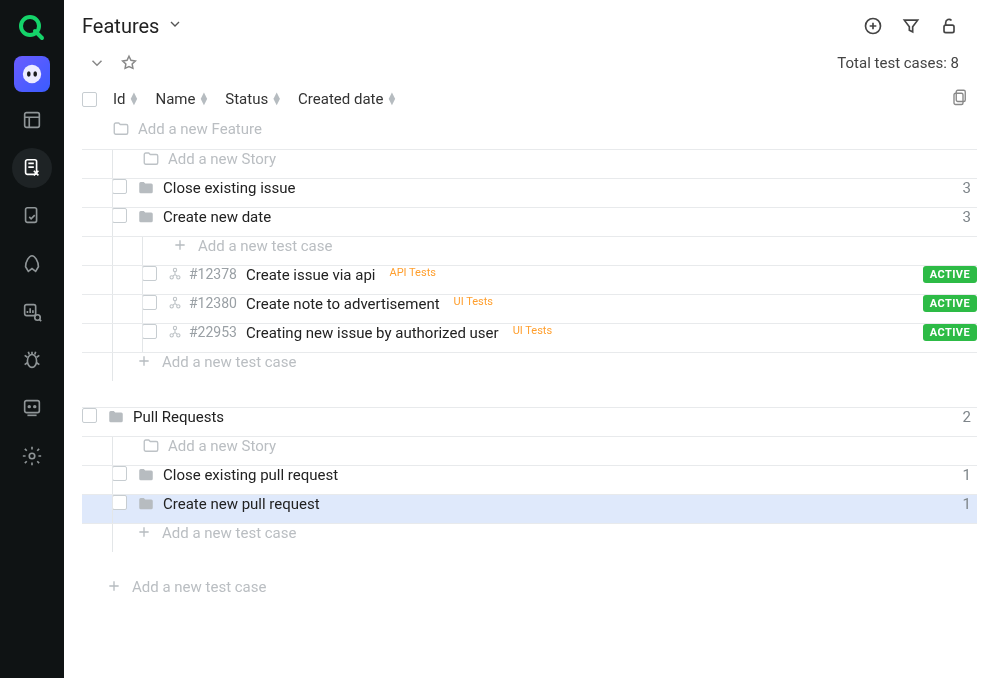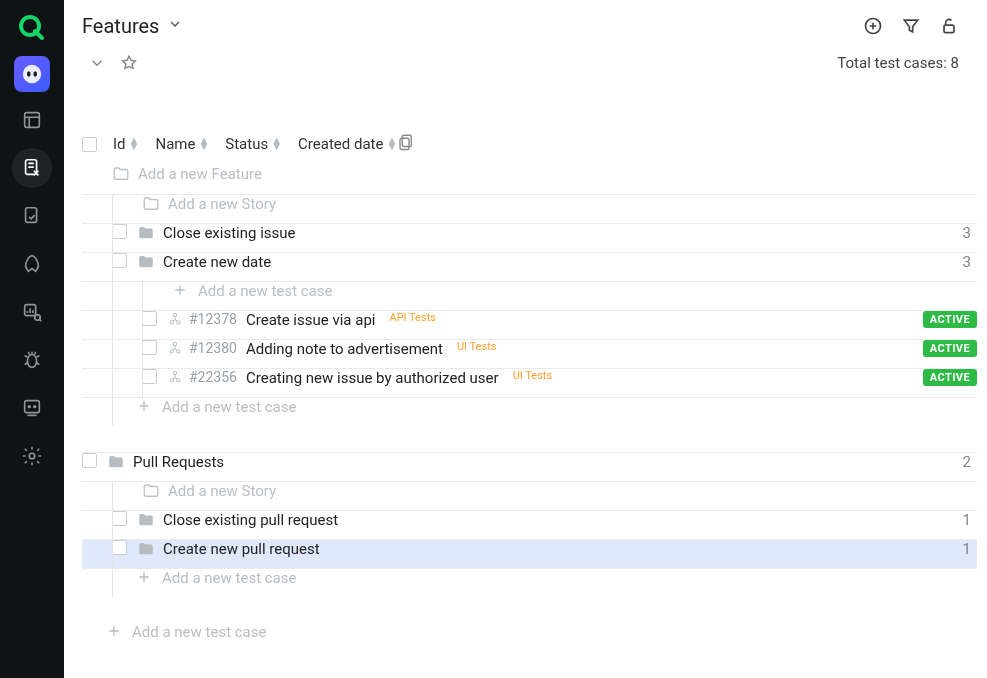--- a/index.html
+++ b/index.html
@@ -66,23 +66,23 @@
 
 .subbar {
   display:flex; align-items:center; justify-content:space-between;
   padding: 10px 28px 10px 24px;
 }
 .subbar-left { display:flex; align-items:center; gap:14px; color:#888;}
 .subbar-left .sicon { width:18px; height:18px; cursor:pointer; }
 .total-text { color:#444; font-size:15px; }
 
 .columns-bar {
-  display:flex; align-items:center; justify-content:flex-start;
+  display:flex; align-items:center; justify-content:space-between;
   padding: 6px 18px 10px 18px;
-  font-size:15px; color:#333;margin-top:45px;
+  font-size:15px; color:#333;
 }
 .cols-left { display:flex; align-items:center; gap:16px; }
 .col-check { width:16px; height:16px; }
 .col-label { display:flex; align-items:center; gap:3px; cursor:pointer; }
 .sort-icon { color:#b6bcc0; font-size:11px; display:inline-flex; flex-direction:column; line-height:6px;}
 .sort-icon span { line-height:6px; }
 .copy-icon { color:#888; cursor:pointer; }
 
 
 .grid-wrap {
@@ -376,37 +376,37 @@
              <span class="indent" style="width:60px"></span>
           <input type="checkbox" class="chk rcheck" style="">
           <span class="tc-icon"><svg viewBox="0 0 24 24" fill="none" stroke="currentColor" stroke-width="1.6">
               <circle cx="12" cy="6" r="2.5"></circle>
               <path d="M12 8.5v4"></path>
               <circle cx="7" cy="17" r="2.5"></circle>
               <circle cx="17" cy="17" r="2.5"></circle>
               <path d="M9 15l3-2 3 2"></path>
             </svg></span>
              <span class="tc-id">#12380</span>
-             <span class="tc-name">Adding note to advertisement</span>
+             <span class="tc-name">Create note to advertisement</span>
              <span class="tc-tag tag-ui">UI Tests</span>
              <span class="badge-active">ACTIVE</span>
            </div>
         <div class="row">
              <span class="guide" style="left:30px"></span>
           <span class="guide" style="left:60px"></span>
              <span class="indent" style="width:60px"></span>
           <input type="checkbox" class="chk rcheck" style="">
           <span class="tc-icon"><svg viewBox="0 0 24 24" fill="none" stroke="currentColor" stroke-width="1.6">
               <circle cx="12" cy="6" r="2.5"></circle>
               <path d="M12 8.5v4"></path>
               <circle cx="7" cy="17" r="2.5"></circle>
               <circle cx="17" cy="17" r="2.5"></circle>
               <path d="M9 15l3-2 3 2"></path>
             </svg></span>
-             <span class="tc-id">#22356</span>
+             <span class="tc-id">#22953</span>
              <span class="tc-name">Creating new issue by authorized user</span>
              <span class="tc-tag tag-ui">UI Tests</span>
              <span class="badge-active">ACTIVE</span>
            </div>
         <div class="row">
            <span class="guide" style="left:30px"></span>
            <span class="indent" style="width:54px"></span>
           <span class="plus"><svg viewBox="0 0 24 24" fill="none" stroke="currentColor" stroke-width="2">
               <path d="M12 5v14M5 12h14"></path>
             </svg></span>

